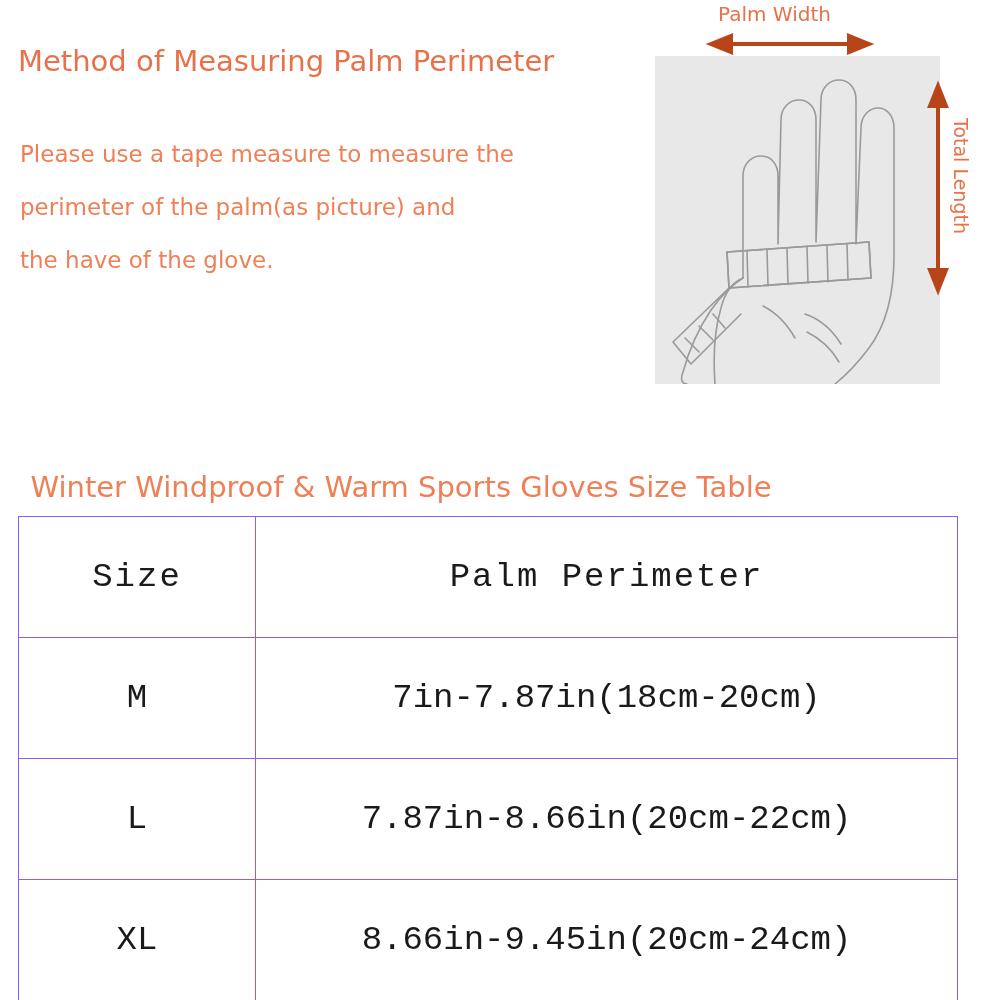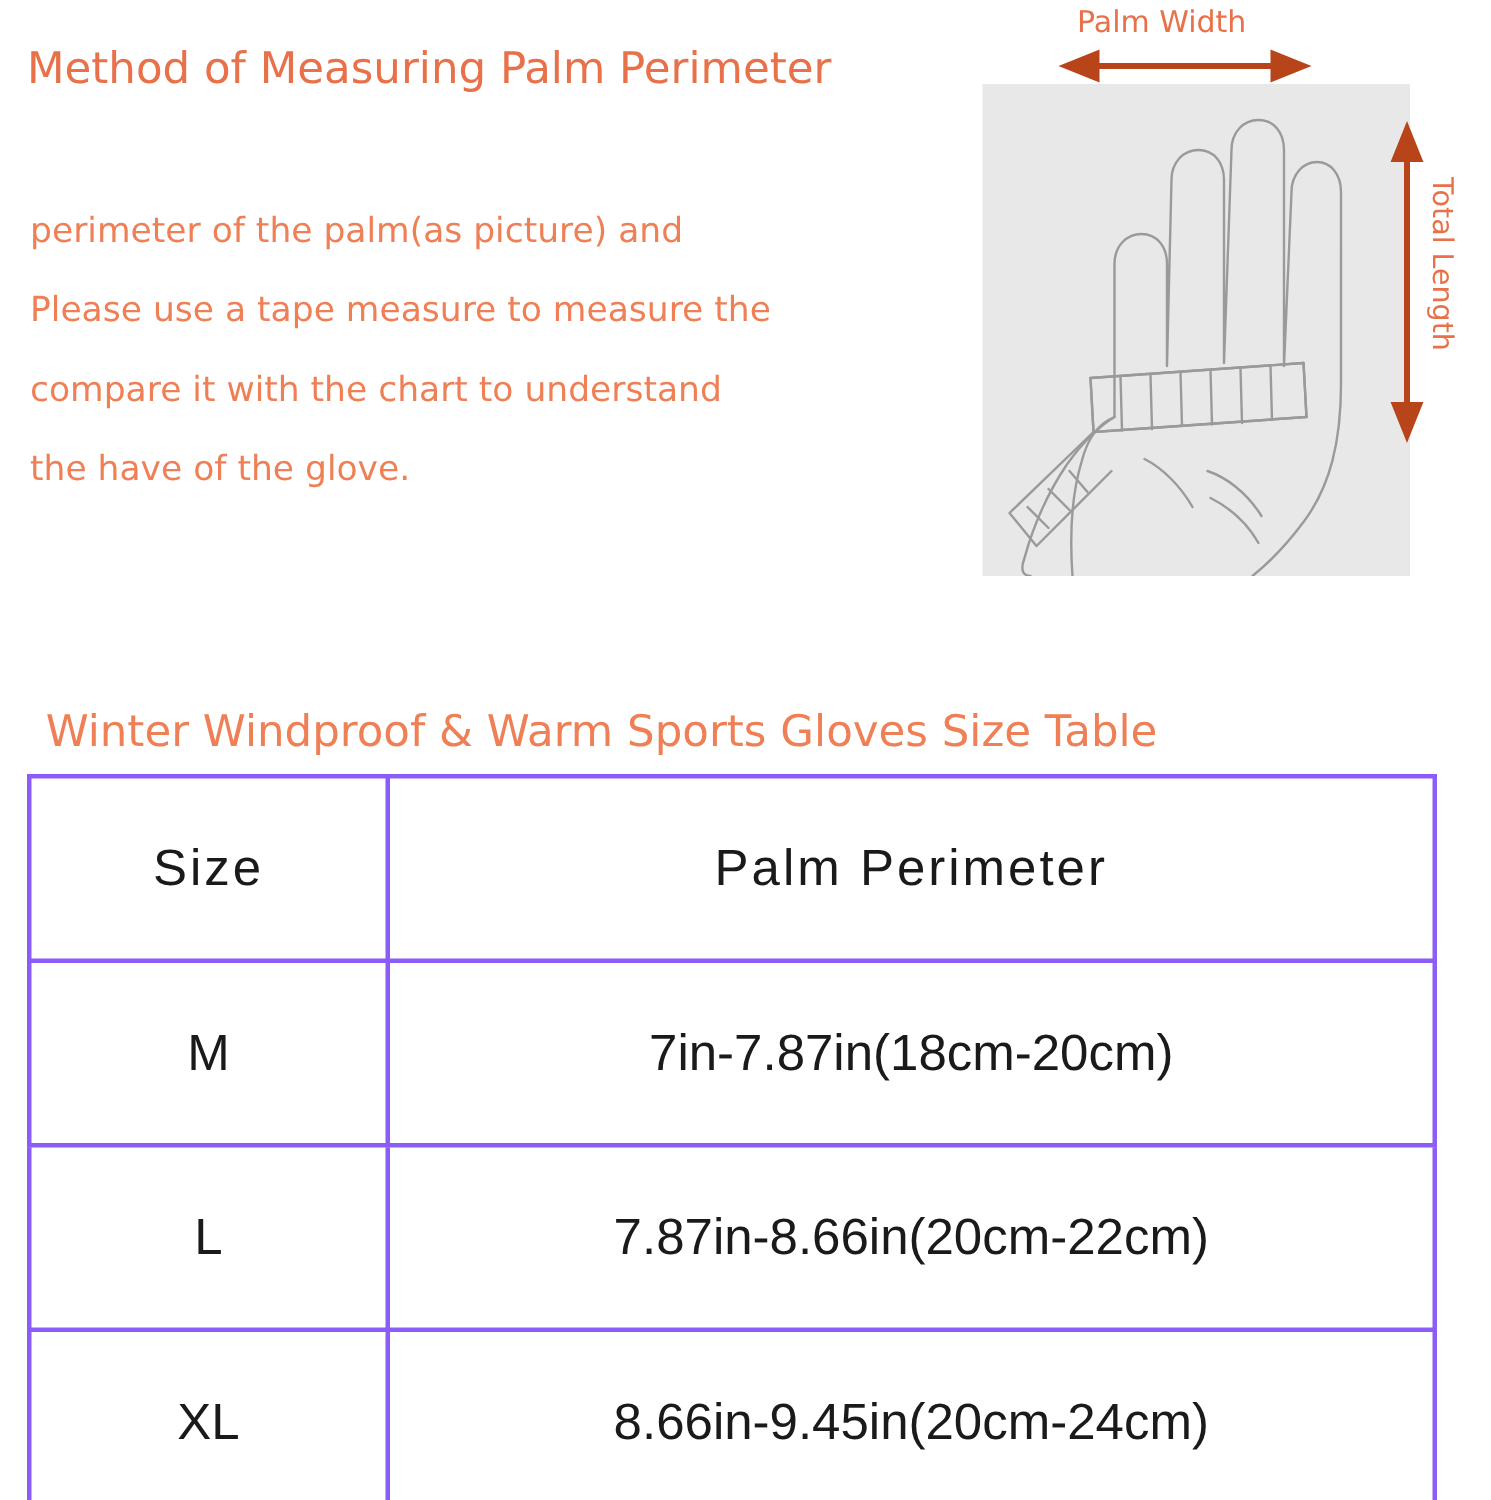--- a/index.html
+++ b/index.html
@@ -18,21 +18,21 @@
     position: relative;
     width: 994px;
     height: 1000px;
     background: #ffffff;
   }
 
   
   .heading {
     position: absolute;
     left: 18px;
-    top: 28px;
+    top: 44px;
     font-size: 29px;
     color: #e8714a;
     font-family: "DejaVu Sans", sans-serif;
     font-weight: 400;
     letter-spacing: 0px;
     white-space: nowrap;
   }
   .body-text {
     position: absolute;
     left: 20px;
@@ -109,23 +109,23 @@
   
   .size-table {
     position: absolute;
     left: 18px;
     top: 516px;
     width: 940px;
     border-collapse: collapse;
     table-layout: fixed;
   }
   .size-table td {
-    border: 3px solid #8b5cf6;
+    border: 1px solid #8b5cf6;
     text-align: center;
-    font-family: Liberation Sans, sans-serif;
+    font-family: Liberation Mono, monospace;
     color: #1a1a1a;
     height: 118px;
     vertical-align: middle;
   }
   .size-table .col-size { width: 234px; }
   .size-table .head-cell {
     font-size: 34px;
     letter-spacing: 2px;
   }
   .size-table .size-cell {
@@ -137,23 +137,22 @@
   }
 </style>
 </head>
 <body>
 
 <div class="page">
 
   <div class="heading">Method of Measuring Palm Perimeter</div>
 
   <div class="body-text">
+    <p>Please use a tape measure to measure the</p>
     <p>perimeter of the palm(as picture) and</p>
-    <p>Please use a tape measure to measure the</p>
-    <p>compare it with the chart to understand</p>
     <p>the have of the glove.</p>
   </div>
 
   <div class="hand-panel"></div>
 
   <svg class="hand-svg" viewBox="0 0 285 328">
     <g fill="none" stroke="#9a9a9a" stroke-width="1.6" stroke-linecap="round" stroke-linejoin="round">
 
       <path d="M60 328 C58 300 60 272 66 252
                C70 236 78 226 88 222

